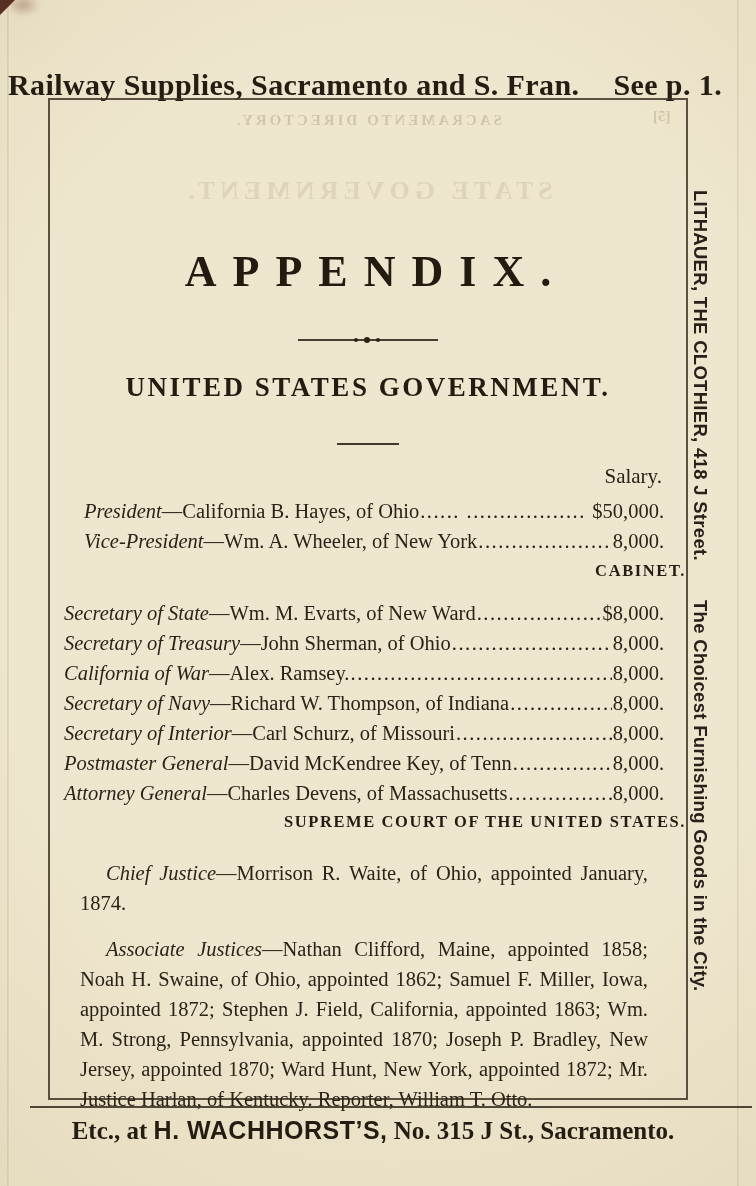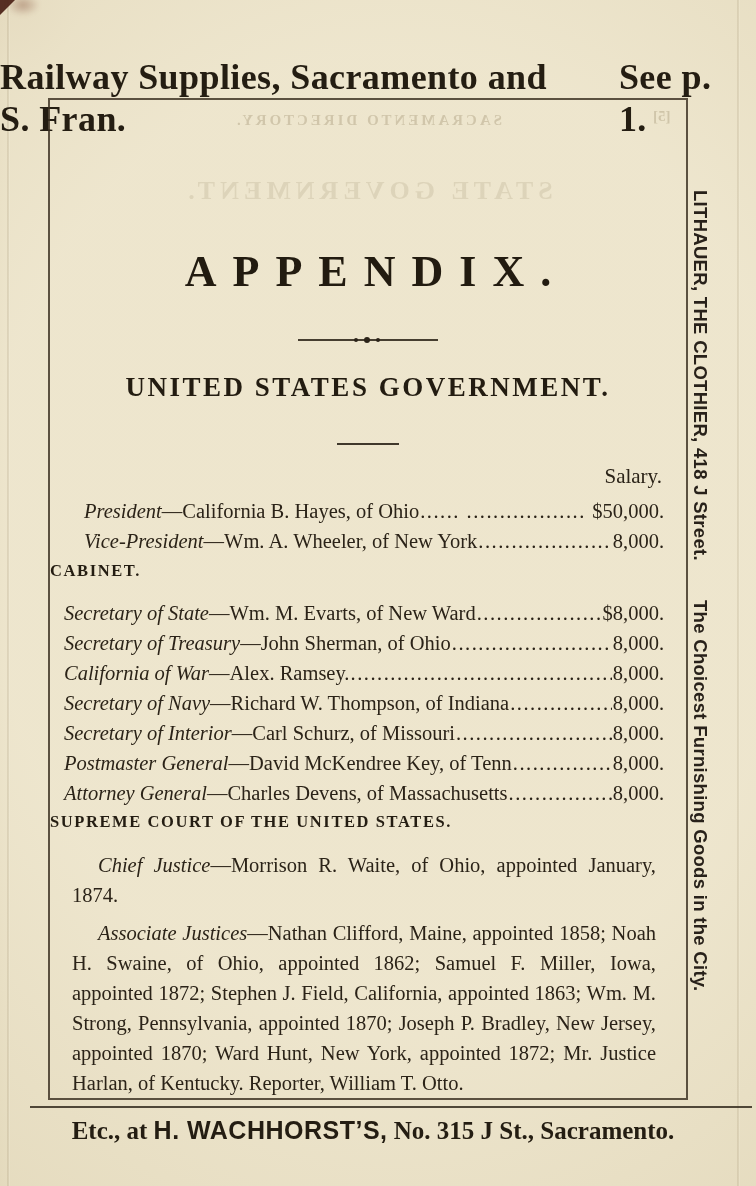--- a/index.html
+++ b/index.html
@@ -17,22 +17,22 @@
   .crease-left{left:7px;background:linear-gradient(90deg,rgba(130,110,75,0),rgba(130,110,75,.30),rgba(255,255,240,.25),rgba(130,110,75,0));}
   .crease-right{left:737px;background:linear-gradient(90deg,rgba(130,110,75,0),rgba(125,105,70,.28),rgba(250,245,225,.3),rgba(130,110,75,0));}
   .corner-mark{position:absolute;top:0;left:0;width:0;height:0;
     border-top:15px solid rgba(74,31,22,.92);border-right:15px solid transparent;}
   .corner-smudge{position:absolute;top:-6px;left:6px;width:34px;height:22px;border-radius:50%;
     background:radial-gradient(ellipse, rgba(110,50,30,.35), rgba(110,50,30,0) 70%);filter:blur(2px);}
 
   .ink{color:#2b2318;}
 
   
-  .header-line{position:absolute;top:56px;left:0;right:26px;display:flex;justify-content:center;
-    align-items:center;gap:34px;font-weight:bold;font-size:36px;color:#241d12;letter-spacing:.4px;}
+  .header-line{position:absolute;top:68px;left:0;right:26px;display:flex;justify-content:center;
+    align-items:center;gap:34px;font-weight:bold;font-size:30px;color:#241d12;letter-spacing:.4px;}
 
   
   .box{position:absolute;left:48px;top:98px;width:636px;height:998px;
     border:2px solid rgba(58,47,33,.82);}
 
   
   .ghost{position:absolute;transform:scaleX(-1);color:#8f7f5d;filter:blur(.4px);
     font-weight:bold;white-space:nowrap;}
   .ghost-directory{top:12px;left:0;right:0;text-align:center;font-size:15px;letter-spacing:3px;opacity:.30;}
   .ghost-government{top:76px;left:0;right:0;text-align:center;font-size:26px;letter-spacing:5px;opacity:.17;}
@@ -57,27 +57,27 @@
 
   .sal-table{position:absolute;left:14px;right:22px;font-size:20.5px;line-height:30px;}
   .exec-rows{top:396px;padding-left:20px;}
   .cab-rows{top:498px;}
   .sal-row{display:flex;align-items:center;}
   .office{font-style:italic;}
   .person{white-space:nowrap;}
   .leader{flex:1 1 0;min-width:0;overflow:hidden;white-space:nowrap;letter-spacing:1.5px;margin:0 1px;}
   .amount{white-space:nowrap;text-align:right;}
 
-  .sub-heading{position:absolute;left:0;right:0;text-align:left;
+  .sub-heading{position:absolute;left:0;right:0;text-align:right;
     font-size:16.5px;font-weight:bold;letter-spacing:1.6px;color:#241d12;}
   .cabinet-heading{top:461px;}
   .supreme-heading{top:712px;}
 
   .paras{position:absolute;top:742px;left:14px;right:22px;font-size:20.5px;line-height:30px;}
-  .para{margin:8px;text-align:justify;text-indent:26px;color:#2b2318;}
+  .para{margin:16px;text-align:justify;text-indent:26px;color:#2b2318;}
 
   
   .vert{position:absolute;left:689px;writing-mode:vertical-rl;white-space:nowrap;
     font-family:"Liberation Sans",sans-serif;font-weight:bold;color:#28211a;letter-spacing:.3px;}
   .vert-1{top:190px;font-size:18.5px;}
   .vert-2{top:600px;font-size:18.5px;}
 
   .footer-rule{position:absolute;top:1106px;left:30px;width:722px;height:2px;background:rgba(52,43,30,.85);}
   .footer-line{position:absolute;top:1116px;left:0;right:10px;text-align:center;font-size:25px;color:#241d12;font-weight:bold;}
   .wach{font-family:"Liberation Sans",sans-serif;font-weight:bold;letter-spacing:.5px;}

